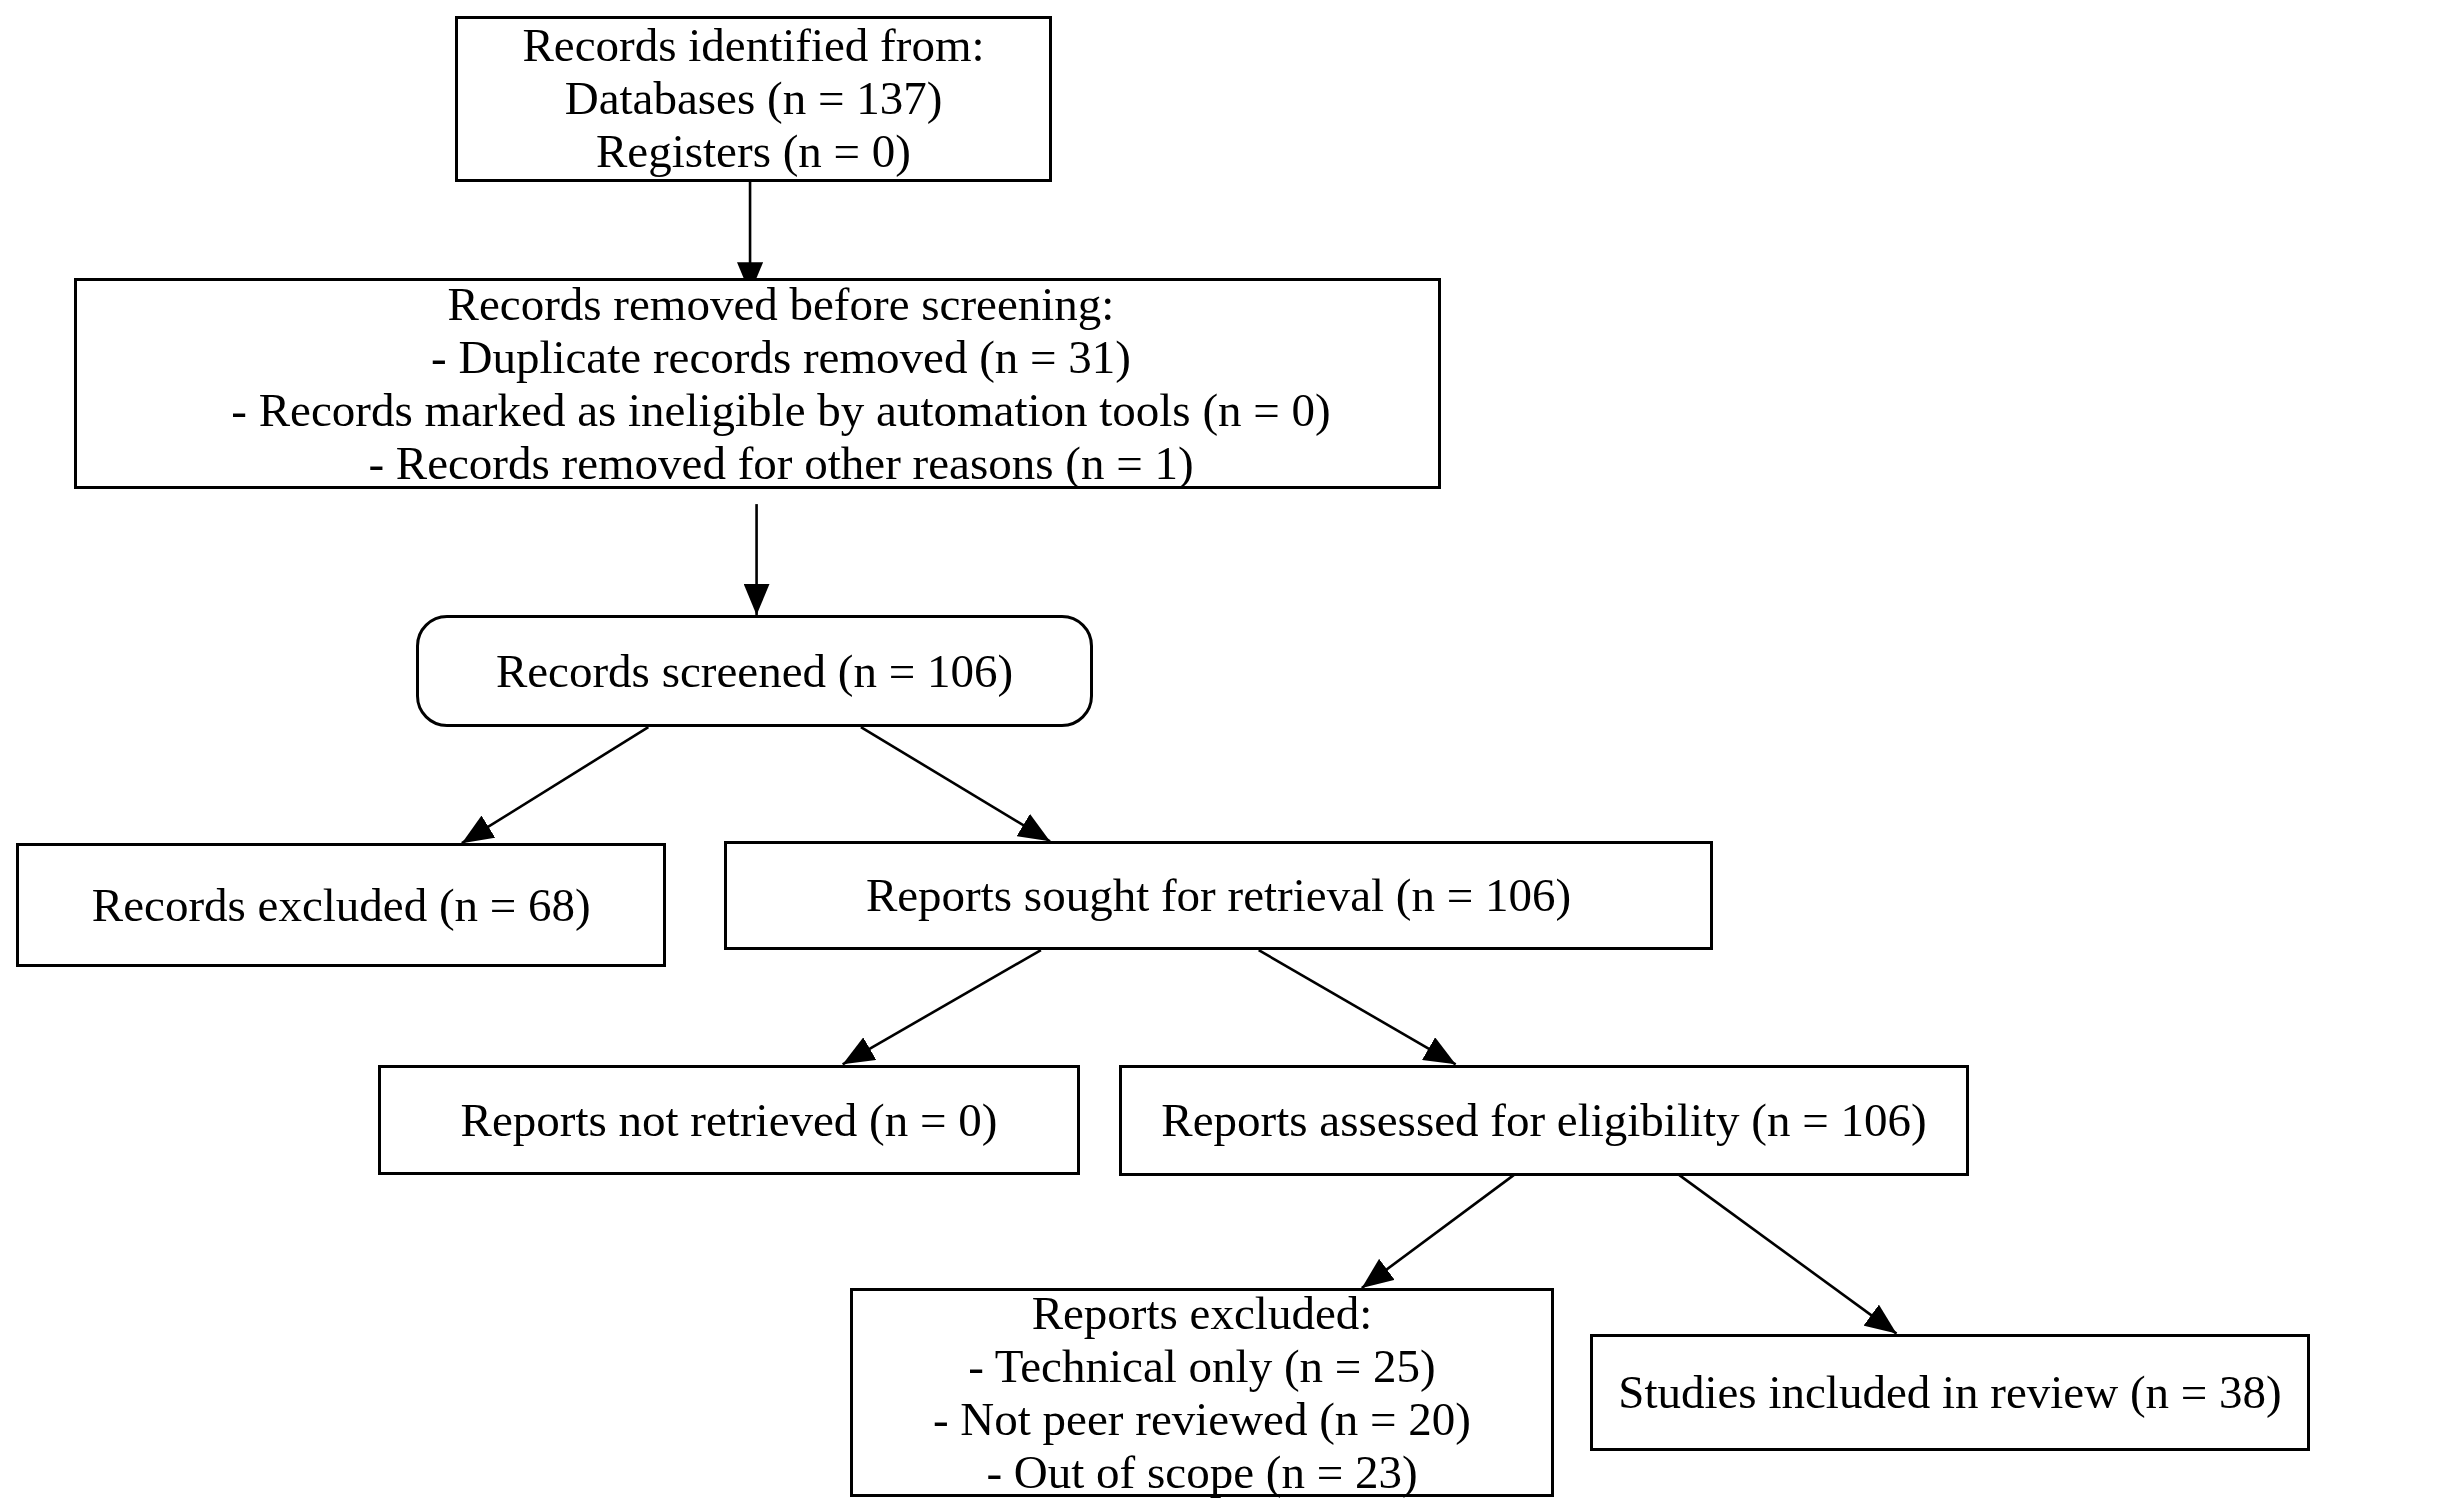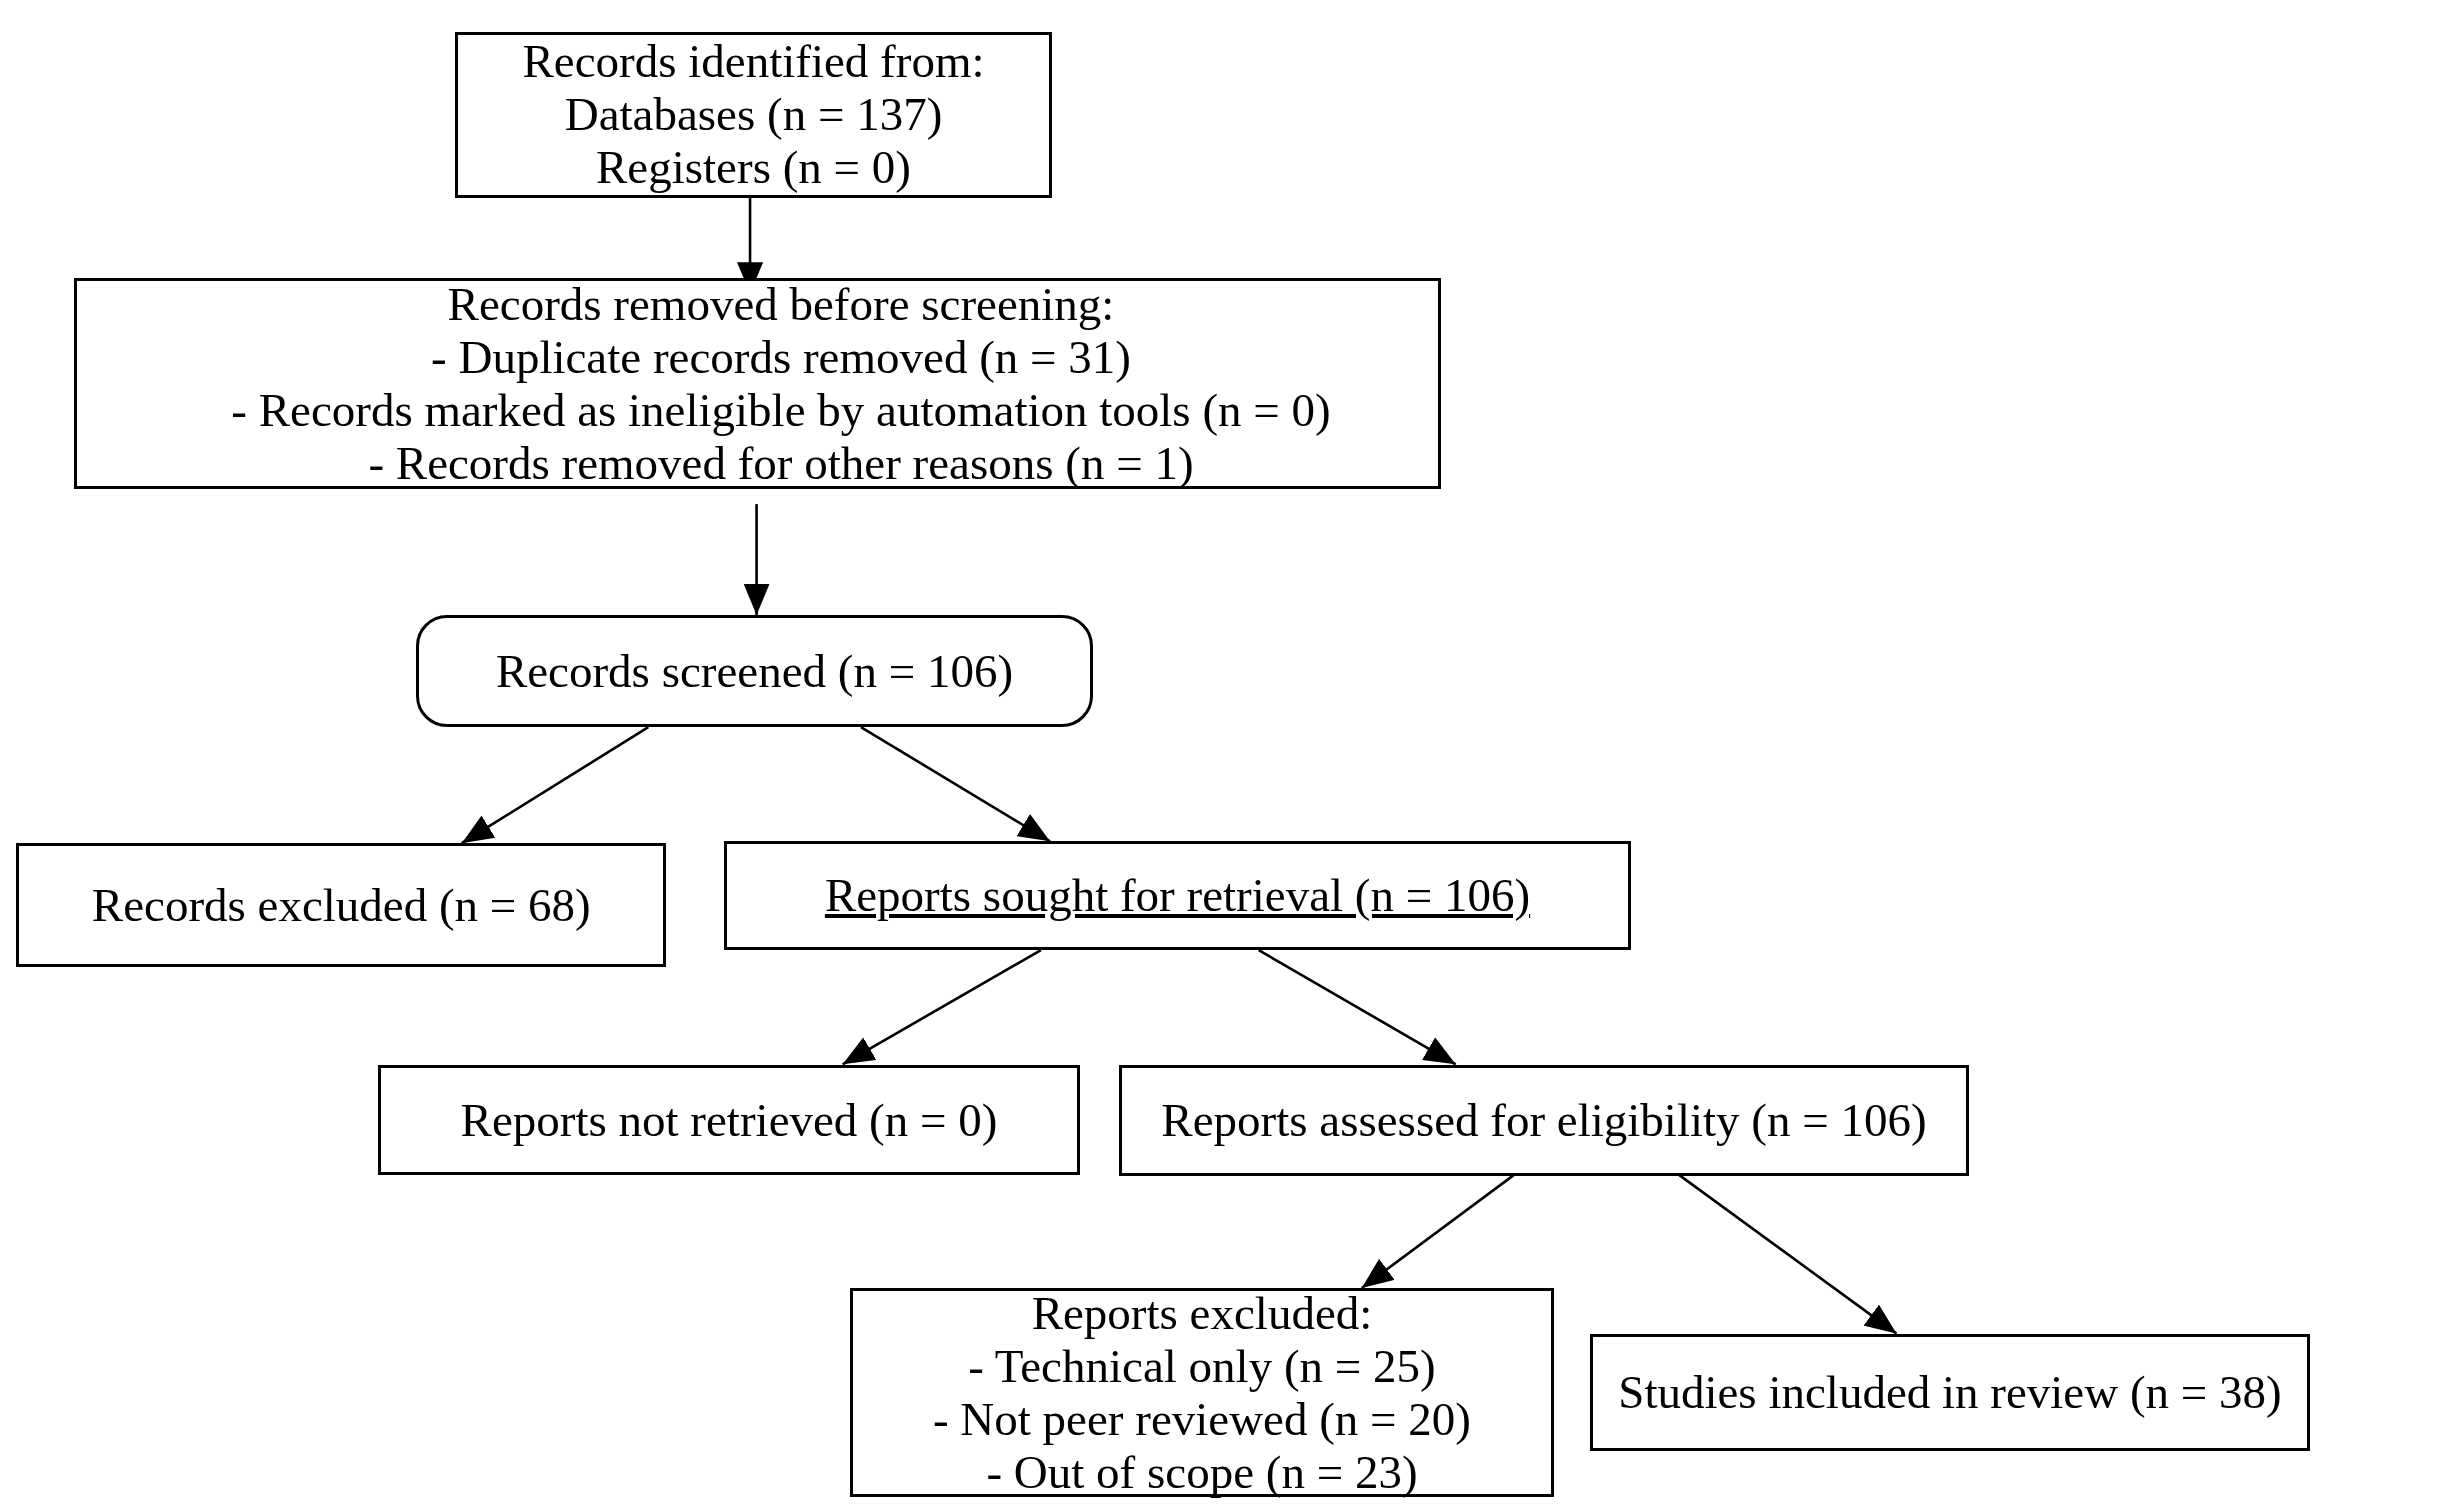--- a/index.html
+++ b/index.html
@@ -57,42 +57,42 @@
     <line x1="1150" y1="279" x2="1150" y2="450" marker-end="url(#arrowhead)"></line>
     <line x1="1160" y1="773" x2="1160" y2="943" marker-end="url(#arrowhead)"></line>
     <line x1="994" y1="1115" x2="708" y2="1293" marker-end="url(#arrowhead)"></line>
     <line x1="1320" y1="1115" x2="1610" y2="1290" marker-end="url(#arrowhead)"></line>
     <line x1="1596" y1="1457" x2="1292" y2="1632" marker-end="url(#arrowhead)"></line>
     <line x1="1930" y1="1457" x2="2232" y2="1632" marker-end="url(#arrowhead)"></line>
     <line x1="2321" y1="1802" x2="2088" y2="1975" marker-end="url(#arrowhead)"></line>
     <line x1="2575" y1="1802" x2="2908" y2="2045" marker-end="url(#arrowhead)"></line>
   </svg>
 
-  <div class="node" style="left:455px; top:15.7px; width:597px; height:166px;margin-top:16px;">
+  <div class="node" style="left:455px; top:15.7px; width:597px; height:166px;">
     <span class="line">Records identified from:</span>
     <span class="line">Databases (n = 137)</span>
     <span class="line">Registers (n = 0)</span>
   </div>
 
   <div class="node" style="left:74px; top:278px; width:1367px; height:211px;padding-left:47px;">
     <span class="line">Records removed before screening:</span>
     <span class="line">- Duplicate records removed (n = 31)</span>
     <span class="line">- Records marked as ineligible by automation tools (n = 0)</span>
     <span class="line">- Records removed for other reasons (n = 1)</span>
   </div>
 
   <div class="node" style="left:416px; top:615px; width:677px; height:112px;border-radius:31px;">
     <span class="line">Records screened (n = 106)</span>
   </div>
 
   <div class="node" style="left:16.3px; top:843px; width:650px; height:124px;">
     <span class="line">Records excluded (n = 68)</span>
   </div>
 
-  <div class="node" style="left:724px; top:841px; width:907px; height:109px;text-decoration:underline;">
+  <div class="node" style="left:724px; top:841px; width:989px; height:109px;">
     <span class="line">Reports sought for retrieval (n = 106)</span>
   </div>
 
   <div class="node" style="left:378px; top:1065px; width:702px; height:110px;">
     <span class="line">Reports not retrieved (n = 0)</span>
   </div>
 
   <div class="node" style="left:1119px; top:1065px; width:850px; height:111px;">
     <span class="line">Reports assessed for eligibility (n = 106)</span>
   </div>

